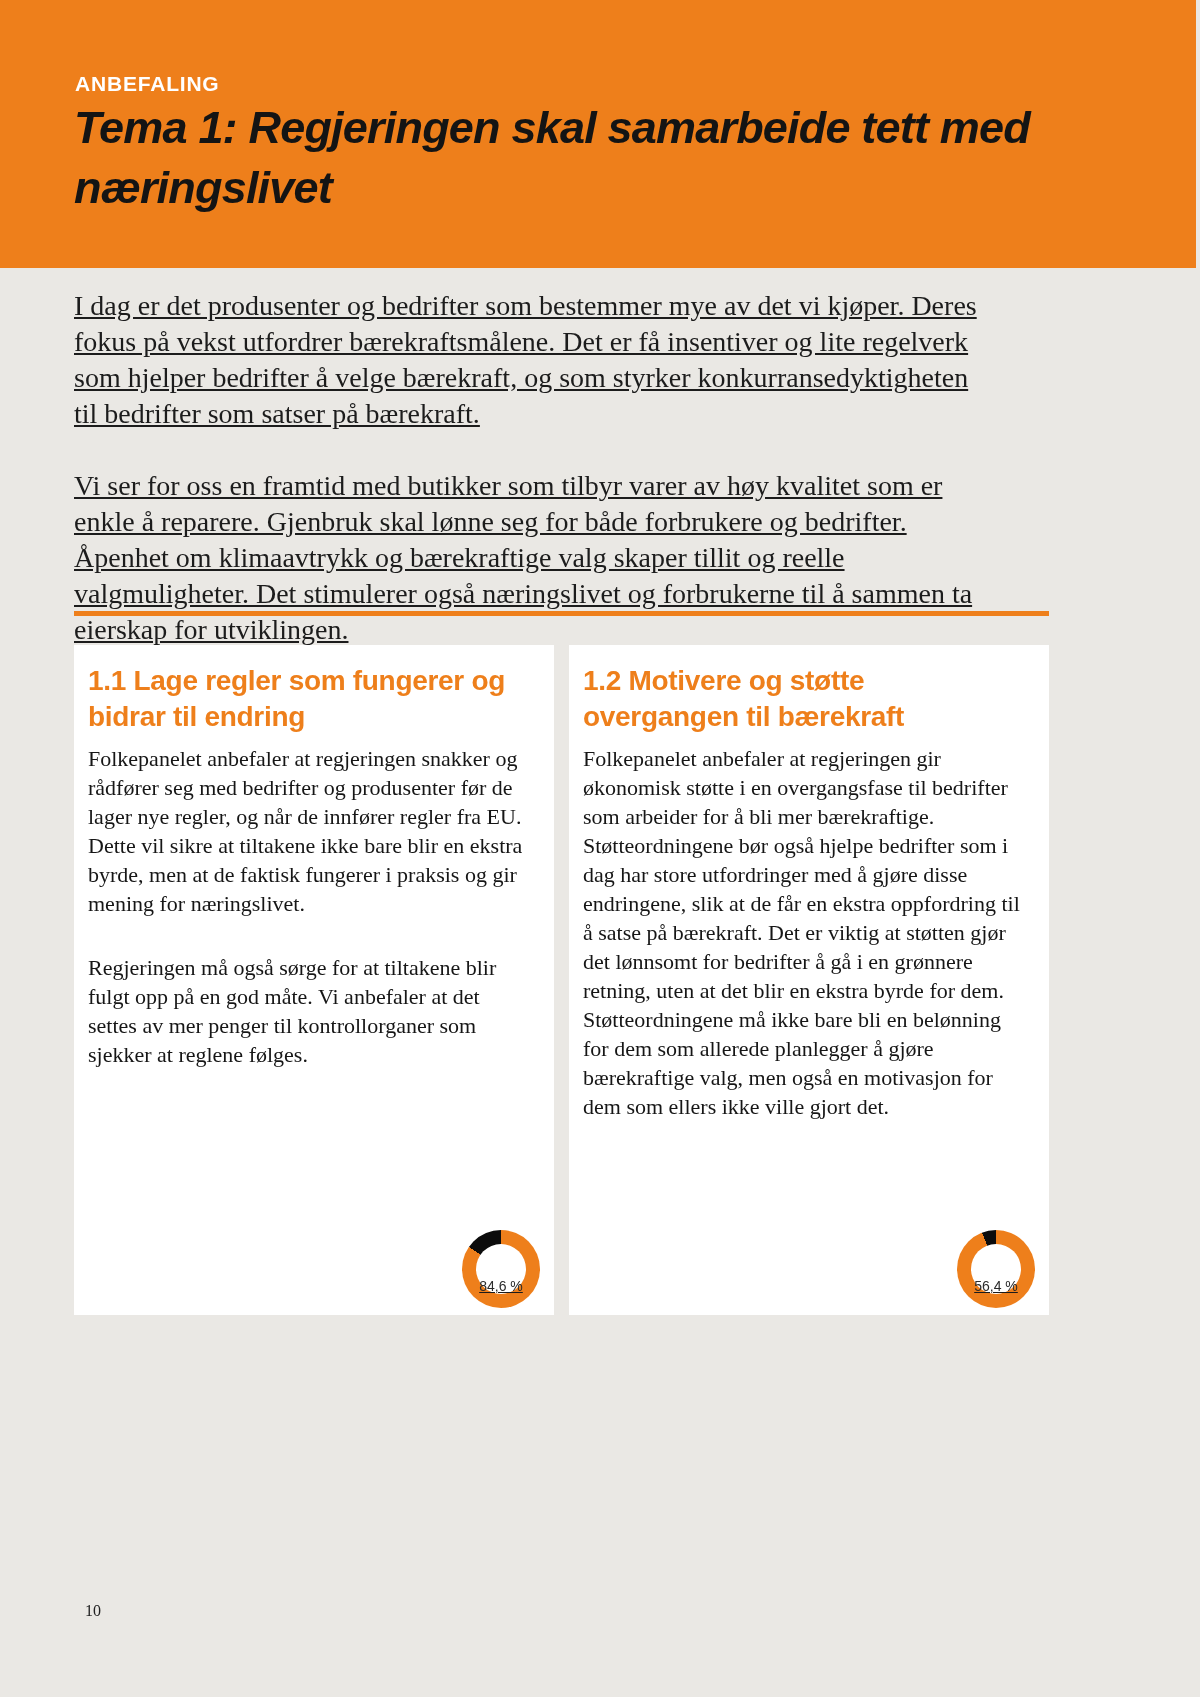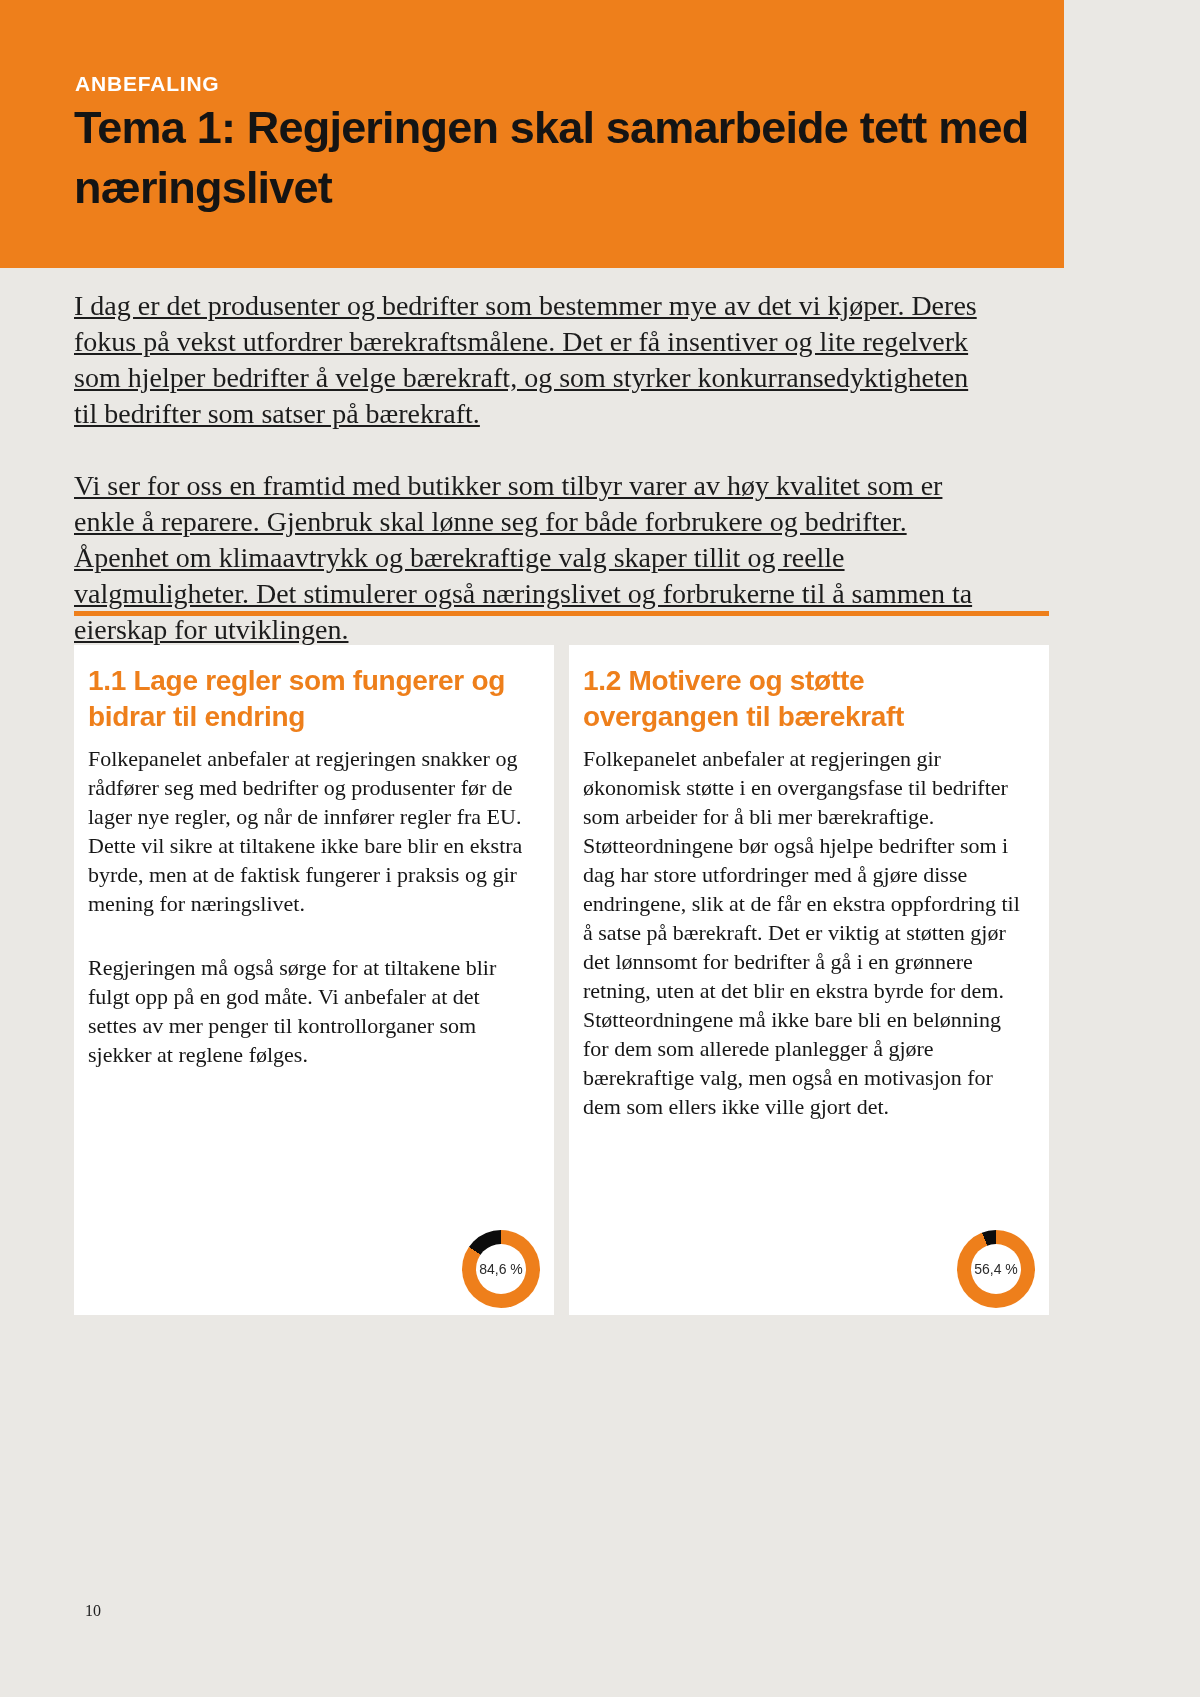--- a/index.html
+++ b/index.html
@@ -8,35 +8,36 @@
     background:#eae8e4;
     font-family:"Liberation Serif", serif;
     color:#1b1b1b;
     position:relative;
     overflow:hidden;
   }
   .page{position:relative;width:1200px;height:1697px;}
 
   
   .header-band{
-    position:absolute;left:0;top:0;width:1064px;height:268px;
+    position:absolute;left:0;top:0;width:1196px;height:268px;
     background:#ee7f1b;
   }
   .eyebrow{
     position:absolute;left:75px;top:72px;
     font-family:"Liberation Sans", sans-serif;
     font-weight:700;font-size:21px;letter-spacing:.8px;
     color:#ffffff;
   }
   .page-title{
     position:absolute;left:74px;top:98px;width:970px;
     font-family:"Liberation Sans", sans-serif;
     font-weight:700;font-size:45px;line-height:60px;letter-spacing:-.8px;
     color:#141414;
     margin:0;
+    font-style:italic;
   }
 
   
   .intro{
     position:absolute;left:74px;top:288px;width:905px;
     font-size:28px;line-height:36px;color:#1c1c1c;text-decoration:underline;
   }
   .intro p{margin:0;}
   .intro p + p{margin-top:36px;}
 
@@ -70,21 +71,21 @@
 
   
   .donut{
     position:absolute;right:14px;bottom:7px;
     width:78px;height:78px;border-radius:50%;
     display:flex;align-items:center;justify-content:center;
   }
   .donut-hole{
     width:50px;height:50px;border-radius:50%;
     background:#ffffff;
-    display:flex;align-items:center;justify-content:center;
+    display:flex;align-items:flex-end;justify-content:center;text-decoration:underline;
   }
   .donut-label{
     font-family:"Liberation Sans", sans-serif;
     font-size:14px;color:#2b2b2b;white-space:nowrap;
   }
 
   
   .page-number{
     position:absolute;left:85px;top:1602px;
     font-size:16px;color:#222222;

